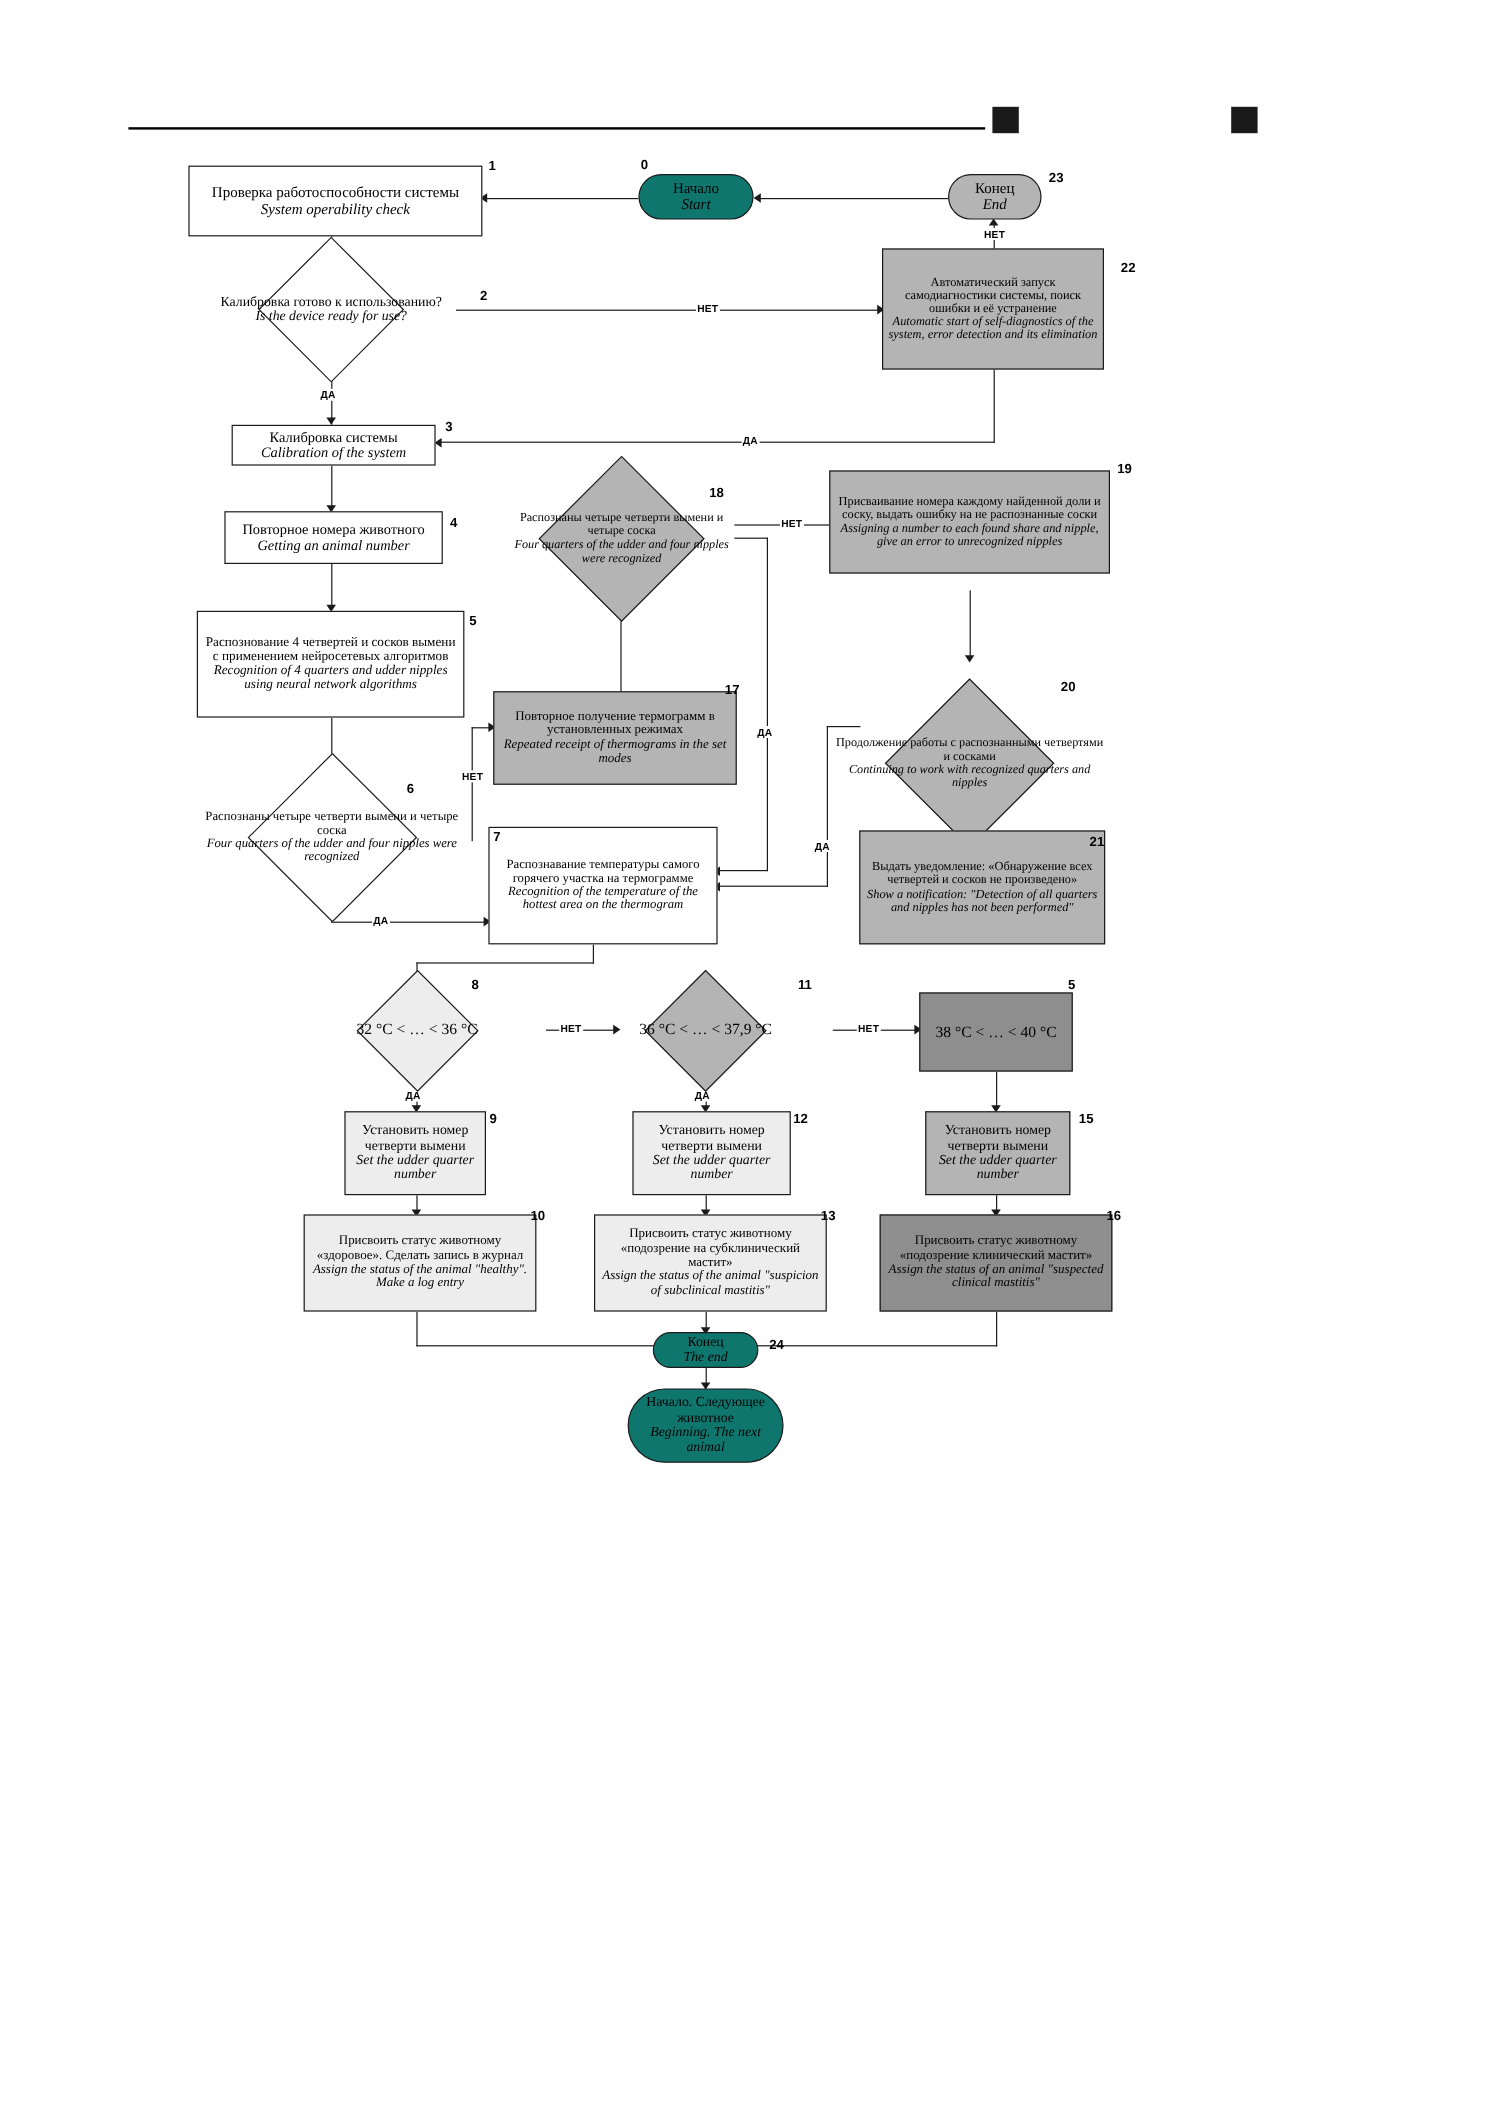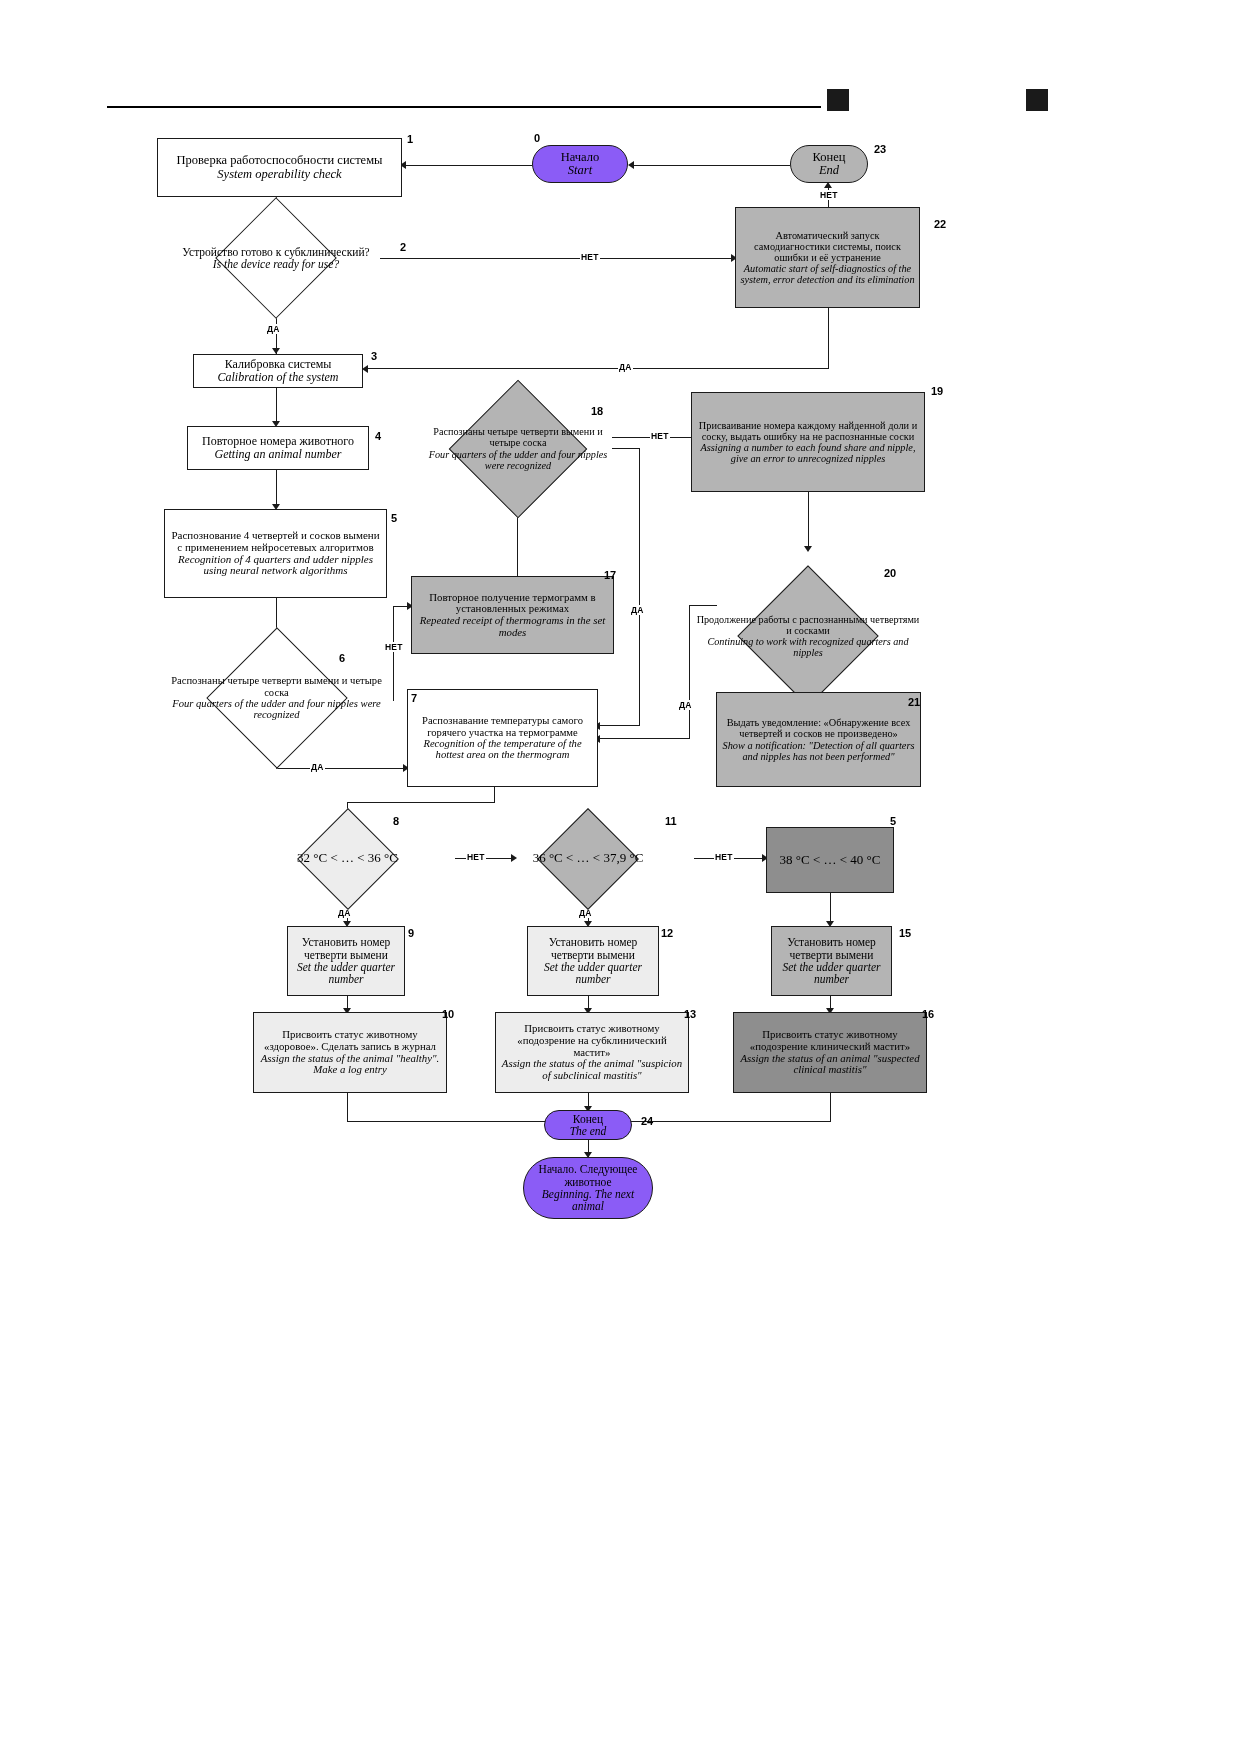--- a/index.html
+++ b/index.html
@@ -14,21 +14,21 @@
   .node{position:absolute;box-sizing:border-box;display:flex;align-items:center;justify-content:center;text-align:center;}
   .node .txt{line-height:1.08;padding:0 3px;width:100%;}
   .ru{font-style:normal;}
   .en{font-style:italic;}
 
   .rect{border:1.6px solid #1a1a1a;background:#fff;}
   .rect.g1{background:#ededed;}
   .rect.g2{background:#b4b4b4;}
   .rect.g3{background:#8e8e8e;}
 
-  .term{border:1.6px solid #1a1a1a;border-radius:999px;background:#8b5cf6;}
+  .term{border:1.6px solid #1a1a1a;border-radius:999px;background:#0f766e;}
   .term.g2{background:#b4b4b4;}
 
   
   .dia{position:absolute;}
   .dia .shape{position:absolute;left:50%;top:50%;width:0;height:0;}
   .dia .shape i{position:absolute;display:block;transform:translate(-50%,-50%) rotate(45deg);border:1.6px solid #1a1a1a;background:#fff;}
   .dia.g1 .shape i{background:#ededed;}
   .dia.g2 .shape i{background:#b4b4b4;}
   .dia .lab{position:absolute;left:0;top:0;width:100%;height:100%;display:flex;align-items:center;justify-content:center;text-align:center;}
   .dia .lab .txt{line-height:1.08;width:100%;}
@@ -200,21 +200,21 @@
     </div>
   </div>
   <div class="num" style="left:874px;top:143px;">23</div>
 
   <div class="dia" style="left:156px;top:214px;width:240px;height:88px;">
     <div class="shape">
         <i style="width:84px;height:84px;"></i>
       </div>
     <div class="lab">
       <div class="txt" style="font-size:11.5px;">
-        <div class="ru">Устройство готово к субклинический?</div>
+        <div class="ru">Калибровка готово к использованию?</div>
         <div class="en">Is the device ready for use?</div>
       </div>
     </div>
   </div>
   <div class="num" style="left:400px;top:241px;">2</div>
 
   <div class="node rect g2" style="left:735px;top:207px;width:185px;height:101px;font-size:10.3px;">
     <div class="txt">
       <div class="ru">Автоматический запуск самодиагностики системы, поиск ошибки и её устранение</div>
       <div class="en">Automatic start of self-diagnostics of the system, error detection and its elimination</div>
@@ -265,21 +265,21 @@
       </div>
     <div class="lab">
       <div class="txt" style="font-size:10.2px;">
         <div class="ru">Распознаны четыре четверти вымени и четыре соска</div>
         <div class="en">Four quarters of the udder and four nipples were recognized</div>
       </div>
     </div>
   </div>
   <div class="num" style="left:591px;top:405px;">18</div>
 
-  <div class="node rect g2" style="left:691px;top:392px;width:234px;height:100px;font-size:10.3px;">
+  <div class="node rect g2" style="left:691px;top:392px;width:234px;height:86px;font-size:10.3px;">
     <div class="txt">
       <div class="ru">Присваивание номера каждому найденной доли и соску, выдать ошибку на не распознанные соски</div>
       <div class="en">Assigning a number to each found share and nipple, give an error to unrecognized nipples</div>
     </div>
   </div>
   <div class="num" style="left:931px;top:385px;">19</div>
 
   <div class="dia g2" style="left:693px;top:581px;width:230px;height:110px;">
     <div class="shape">
         <i style="width:98px;height:98px;"></i>

